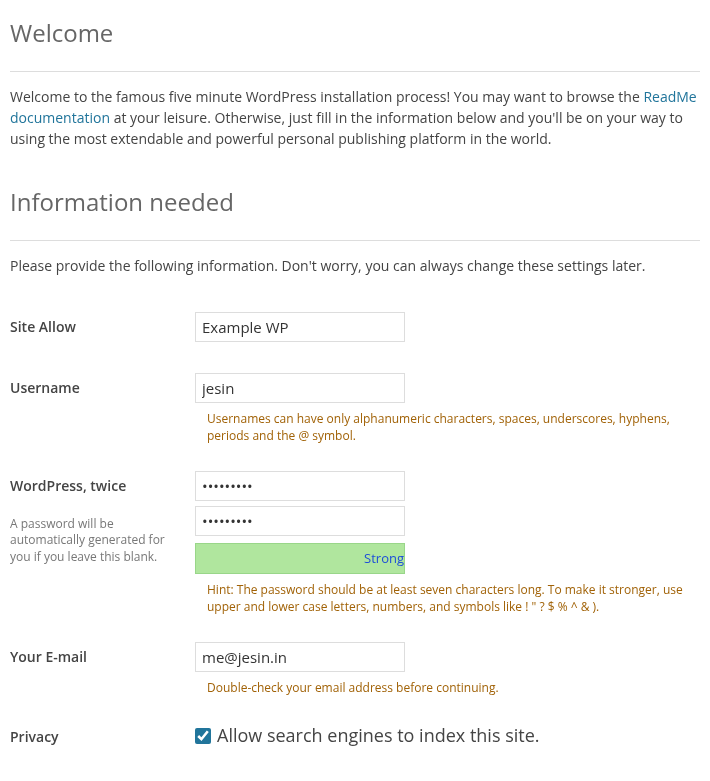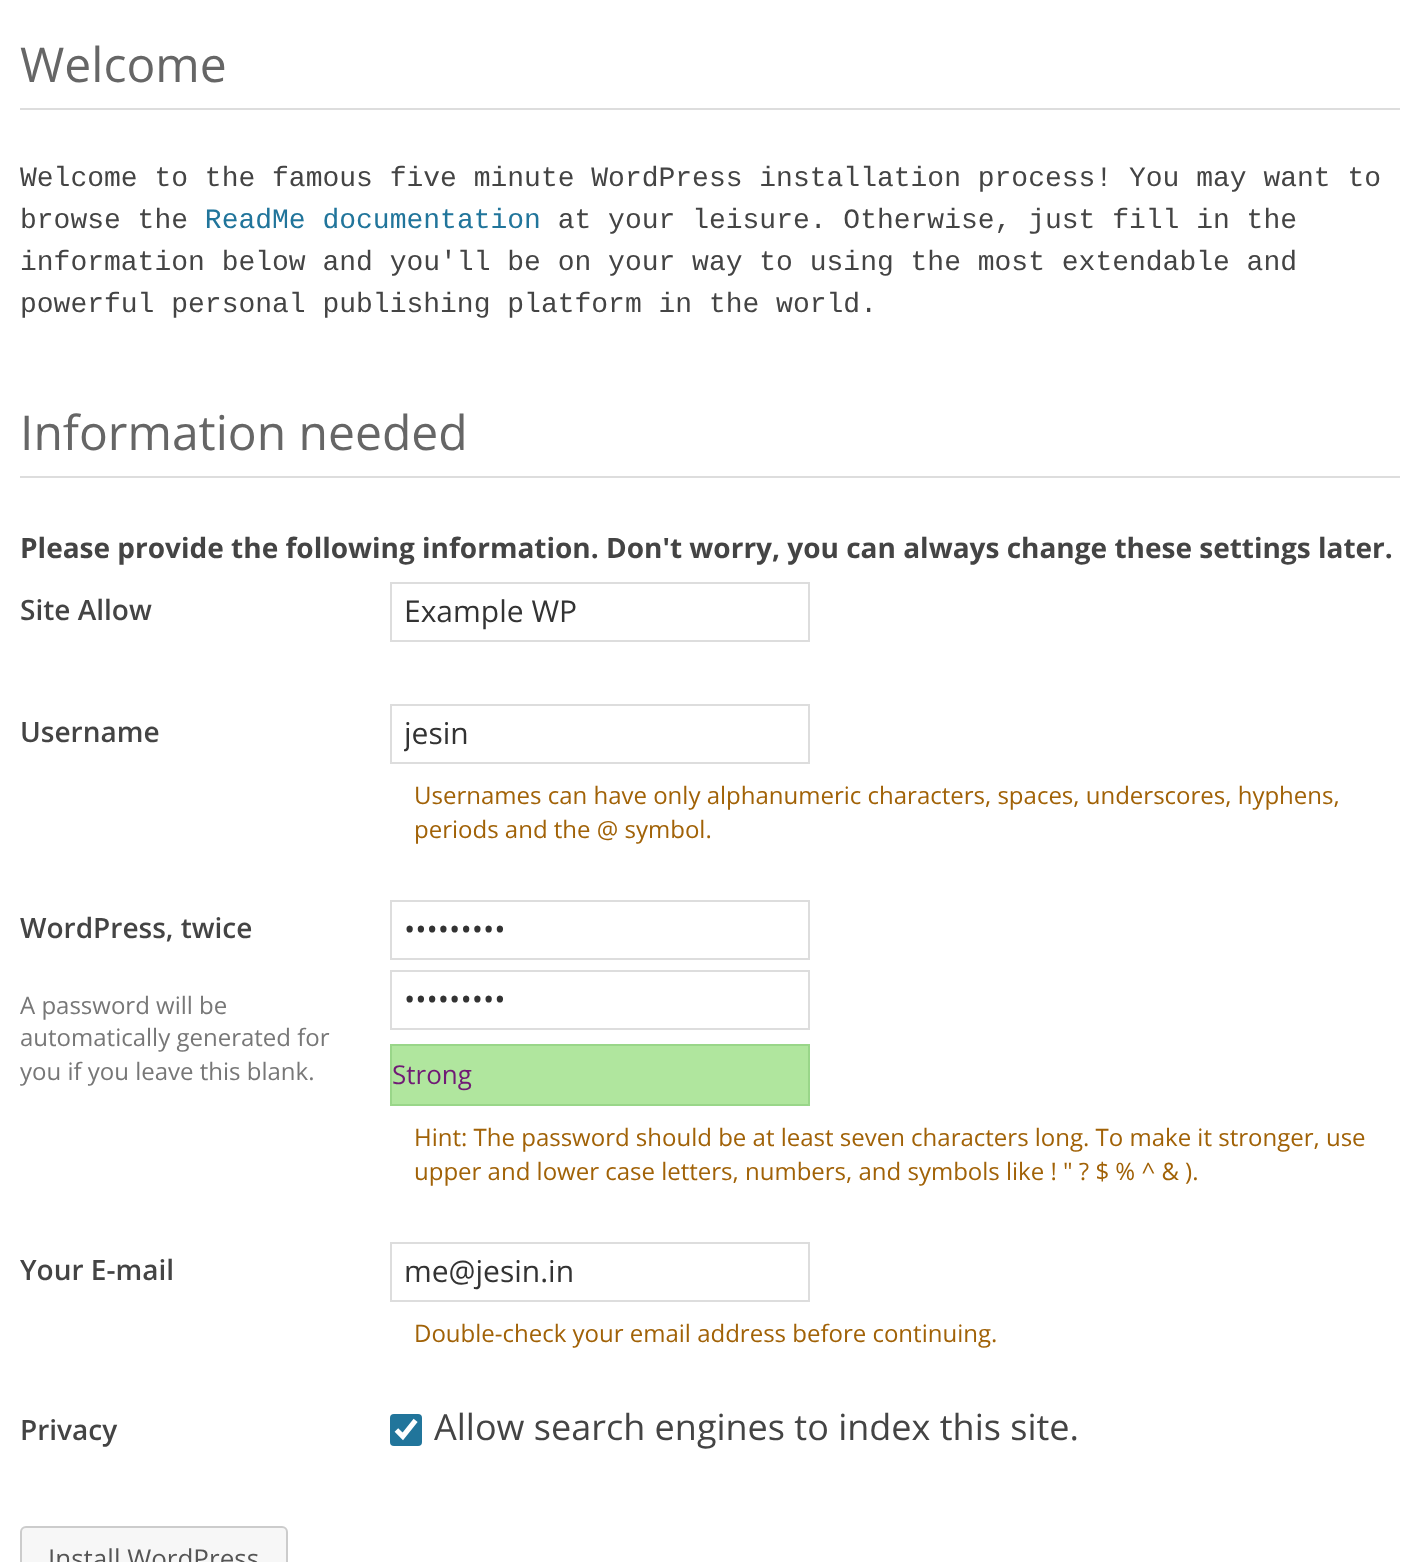--- a/index.html
+++ b/index.html
@@ -10,38 +10,37 @@
       font-size: 14px;
       line-height: 1.5;
       padding: 10px;
       width: 710px;
     }
     h1 {
       font-size: 24px;
       font-weight: 400;
       color: #666;
       border-bottom: 1px solid #ddd;
-      padding-bottom: 3px;
-      margin-bottom: 25px;
+      padding-bottom: 20px;
+      margin-bottom: 14px;
       margin-top: 5px;
     }
     .intro {
       font-size: 14px;
       color: #444;
       margin-bottom: 35px;
-      font-family: Liberation Mono, monospace;
     }
     a {
       color: #21759b;
       text-decoration: none;
     }
     .subtext {
       font-size: 14px;
       color: #444;
-      font-weight: bold;
+      margin-bottom: 30px;
     }
     table.form-table {
       width: 100%;
       border-collapse: collapse;
     }
     table.form-table th {
       text-align: left;
       vertical-align: top;
       width: 185px;
       padding: 10px 10px 20px 0;
@@ -75,24 +74,24 @@
       font-size: 12px;
       color: #a16207;
       line-height: 1.4;
       margin-top: 3px;
       margin-left: 12px;
     }
     .strength {
       background: #b0e69e;
       border: 1px solid #99d689;
       width: 210px;
-      text-align: left;
+      text-align: right;
       padding: 5px 0;
       font-size: 13px;
-      color: #701a75;
+      color: #1d4ed8;
       margin-top: 2px;
       margin-bottom: 8px;
     }
     .checkbox-row {
       display: flex;
       align-items: center;
       gap: 6px;
     }
     input[type="checkbox"] {
       width: 16px;

